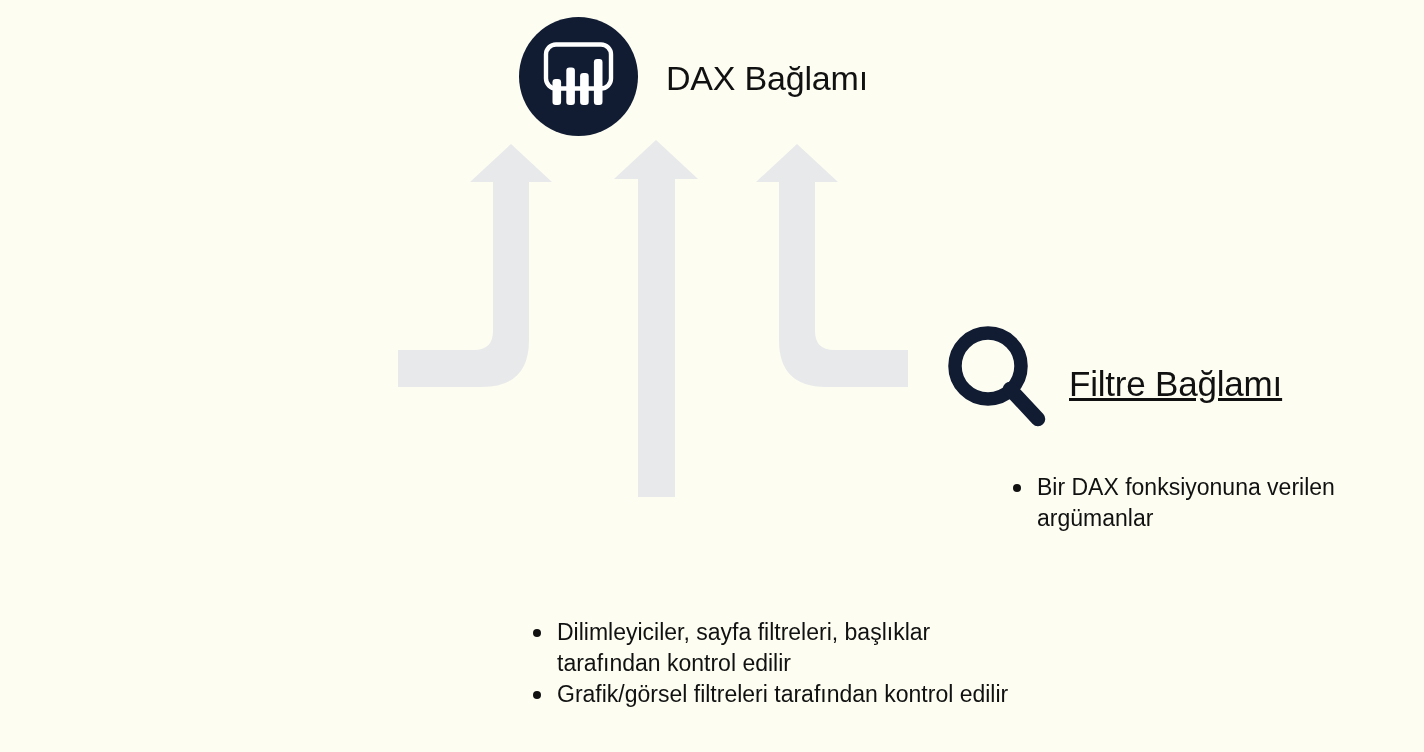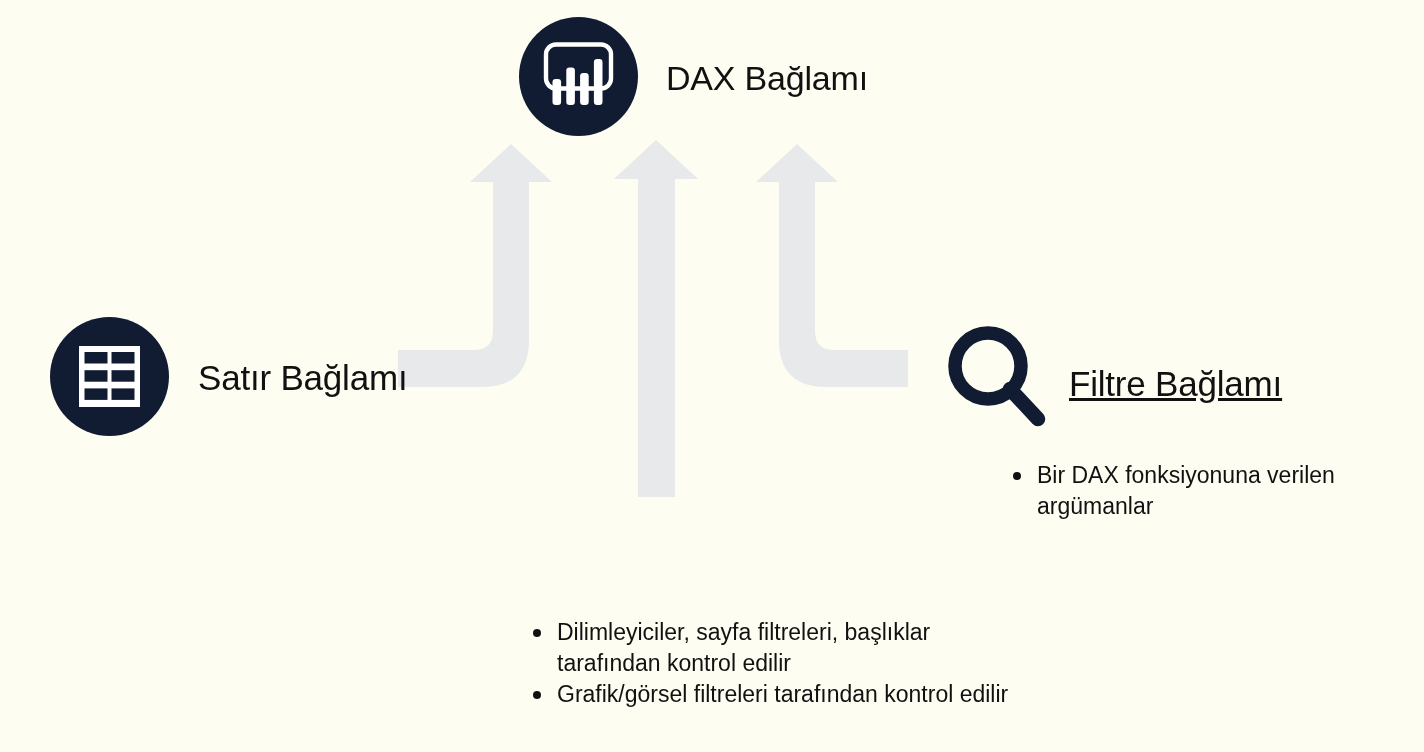--- a/index.html
+++ b/index.html
@@ -108,21 +108,21 @@
     content: "";
     position: absolute;
     left: 9px;
     top: 12px;
     width: 8px;
     height: 8px;
     border-radius: 50%;
     background: #111111;
   }
   #bullets-row  { left: 68px;  top: 471px; width: 430px; }
-  #bullets-filter { left: 1004px; top: 460px; width: 390px; }
+  #bullets-filter { left: 1004px; top: 472px; width: 390px; }
   #bullets-query { left: 524px; top: 617px; width: 500px; }
 </style>
 </head>
 <body>
 
 <div id="canvas">
 
   <svg class="arrows-layer" viewBox="0 0 1424 752" width="1424" height="752" aria-hidden="true">
 
     <path fill="#e8e9eb" d="M 398 350
@@ -168,34 +168,20 @@
       <rect x="27" y="27.5" width="65" height="44" rx="10" ry="10" fill="none" stroke="#ffffff" stroke-width="4.4"></rect>
 
       <rect x="33.5" y="62" width="8.6" height="26" rx="3.2" fill="#ffffff"></rect>
       <rect x="47.3" y="50.5" width="8.6" height="37.5" rx="3.2" fill="#ffffff"></rect>
       <rect x="61.1" y="56" width="8.6" height="32" rx="3.2" fill="#ffffff"></rect>
       <rect x="74.9" y="42" width="8.6" height="46" rx="3.2" fill="#ffffff"></rect>
     </svg>
     <div class="node-title">DAX Bağlamı</div>
   </div>
 
-  <div class="node" id="node-row">
-    <svg class="node-icon" width="119" height="119" viewBox="0 0 119 119">
-      <circle cx="59.5" cy="59.5" r="59.5" fill="#111c33"></circle>
-      <rect x="29" y="29" width="61" height="61" fill="#ffffff"></rect>
-
-      <rect x="34.5" y="35" width="23" height="11.5" fill="#111c33"></rect>
-      <rect x="61.5" y="35" width="23" height="11.5" fill="#111c33"></rect>
-      <rect x="34.5" y="53.2" width="23" height="11.5" fill="#111c33"></rect>
-      <rect x="61.5" y="53.2" width="23" height="11.5" fill="#111c33"></rect>
-      <rect x="34.5" y="71.4" width="23" height="11.5" fill="#111c33"></rect>
-      <rect x="61.5" y="71.4" width="23" height="11.5" fill="#111c33"></rect>
-    </svg>
-    <div class="node-title">Satır Bağlamı</div>
-  </div>
 
 
   <div class="node" id="node-filter">
     <svg class="node-icon" width="119" height="119" viewBox="0 0 119 119">
       <circle cx="47" cy="44" r="33" fill="none" stroke="#111c33" stroke-width="13.5"></circle>
       <line x1="69" y1="67" x2="97" y2="97" stroke="#111c33" stroke-width="14.5" stroke-linecap="round"></line>
     </svg>
     <div class="node-title">Filtre Bağlamı</div>
   </div>
 

